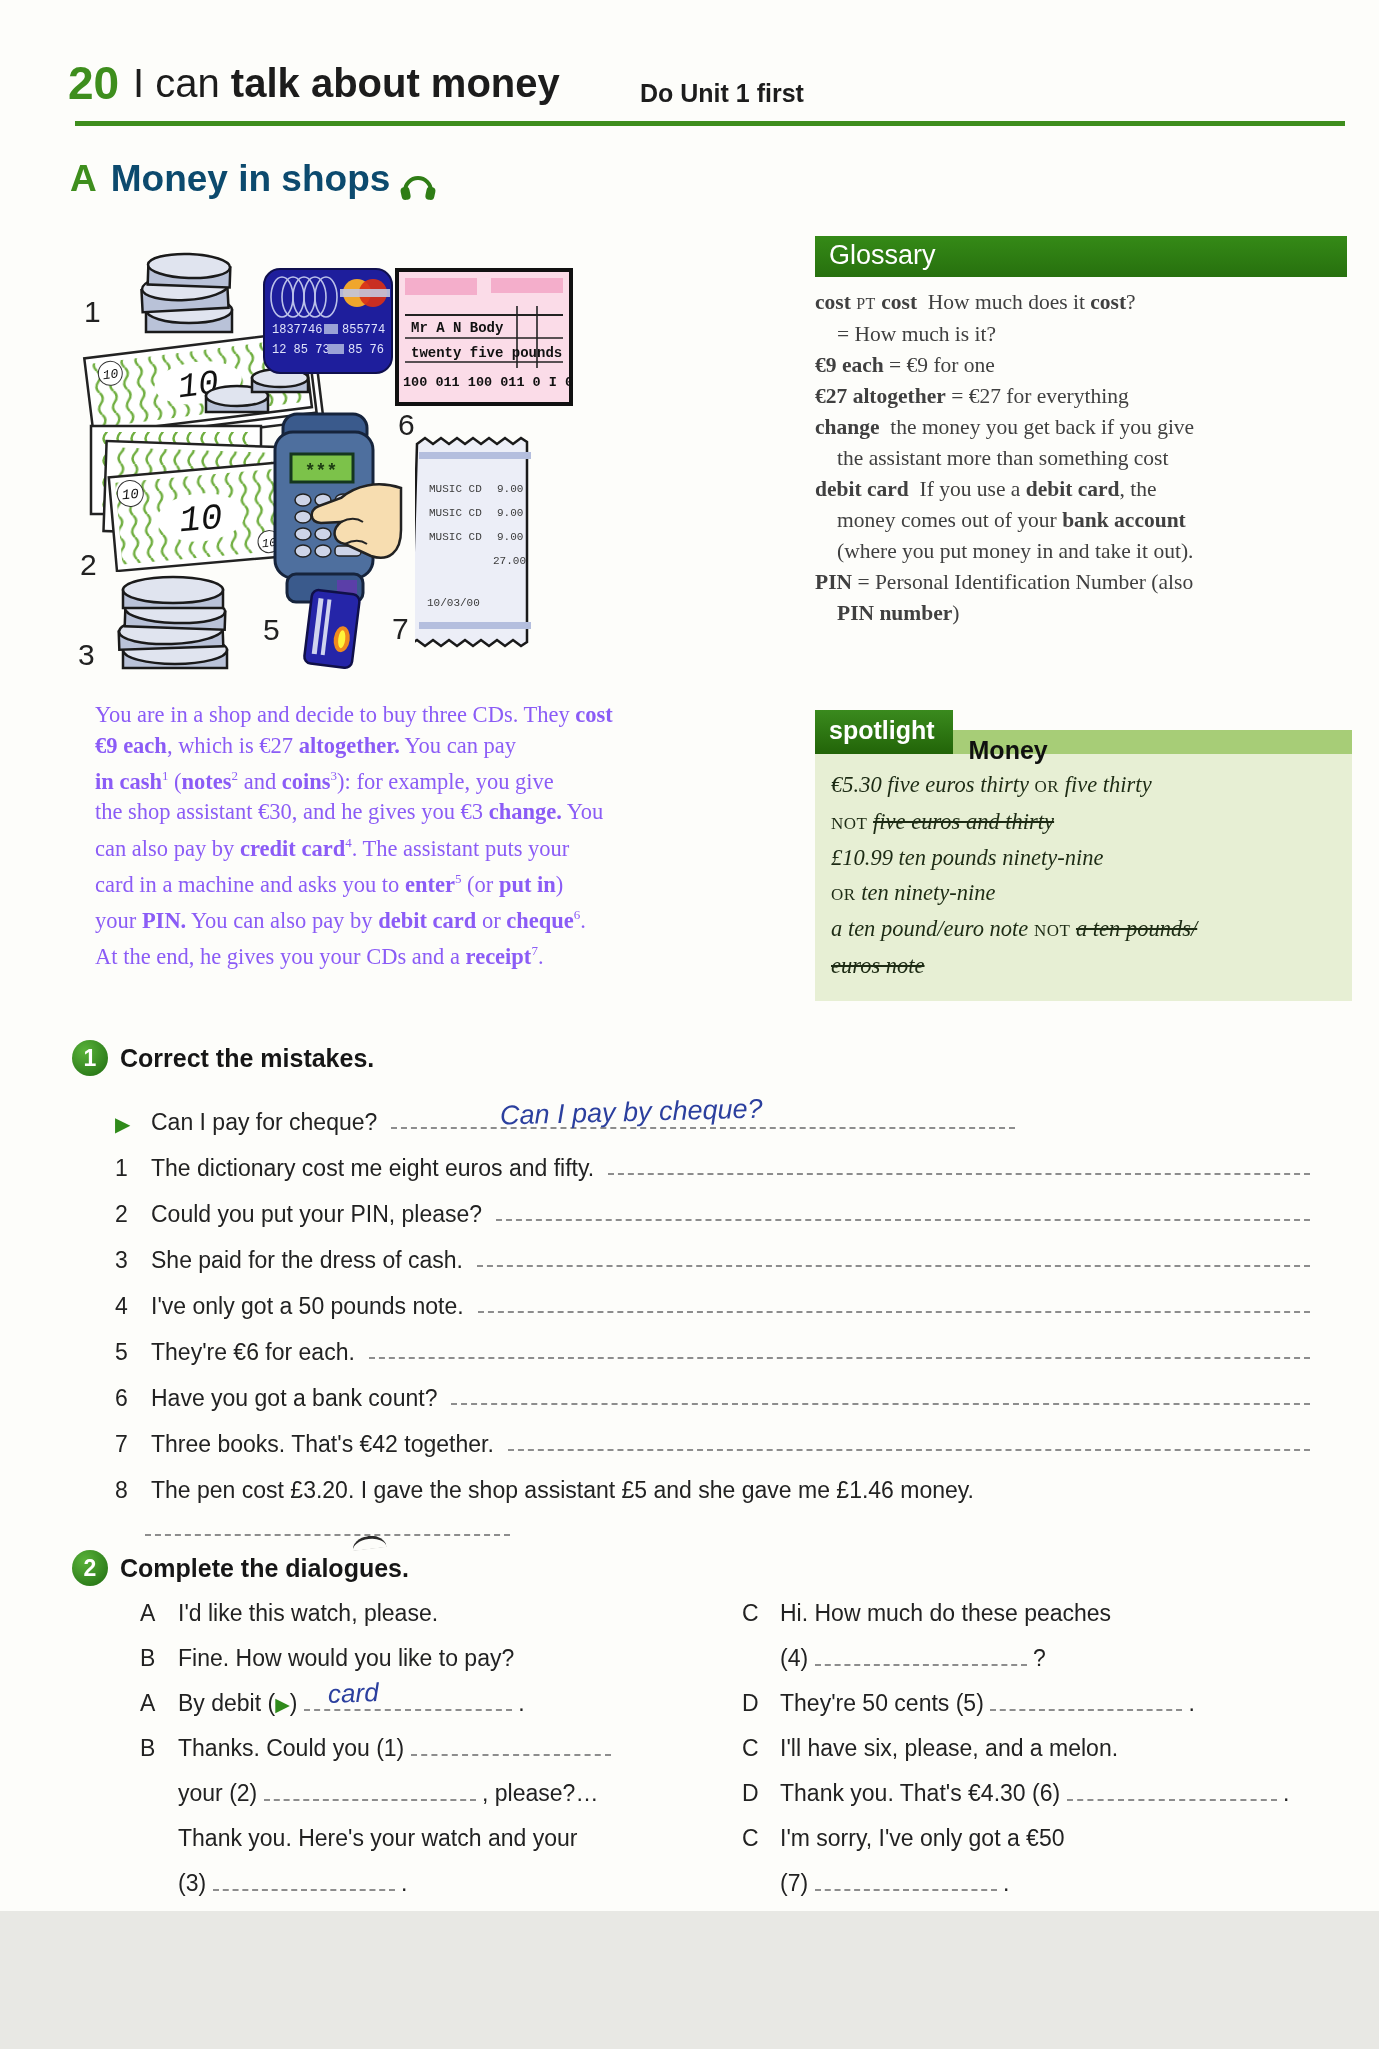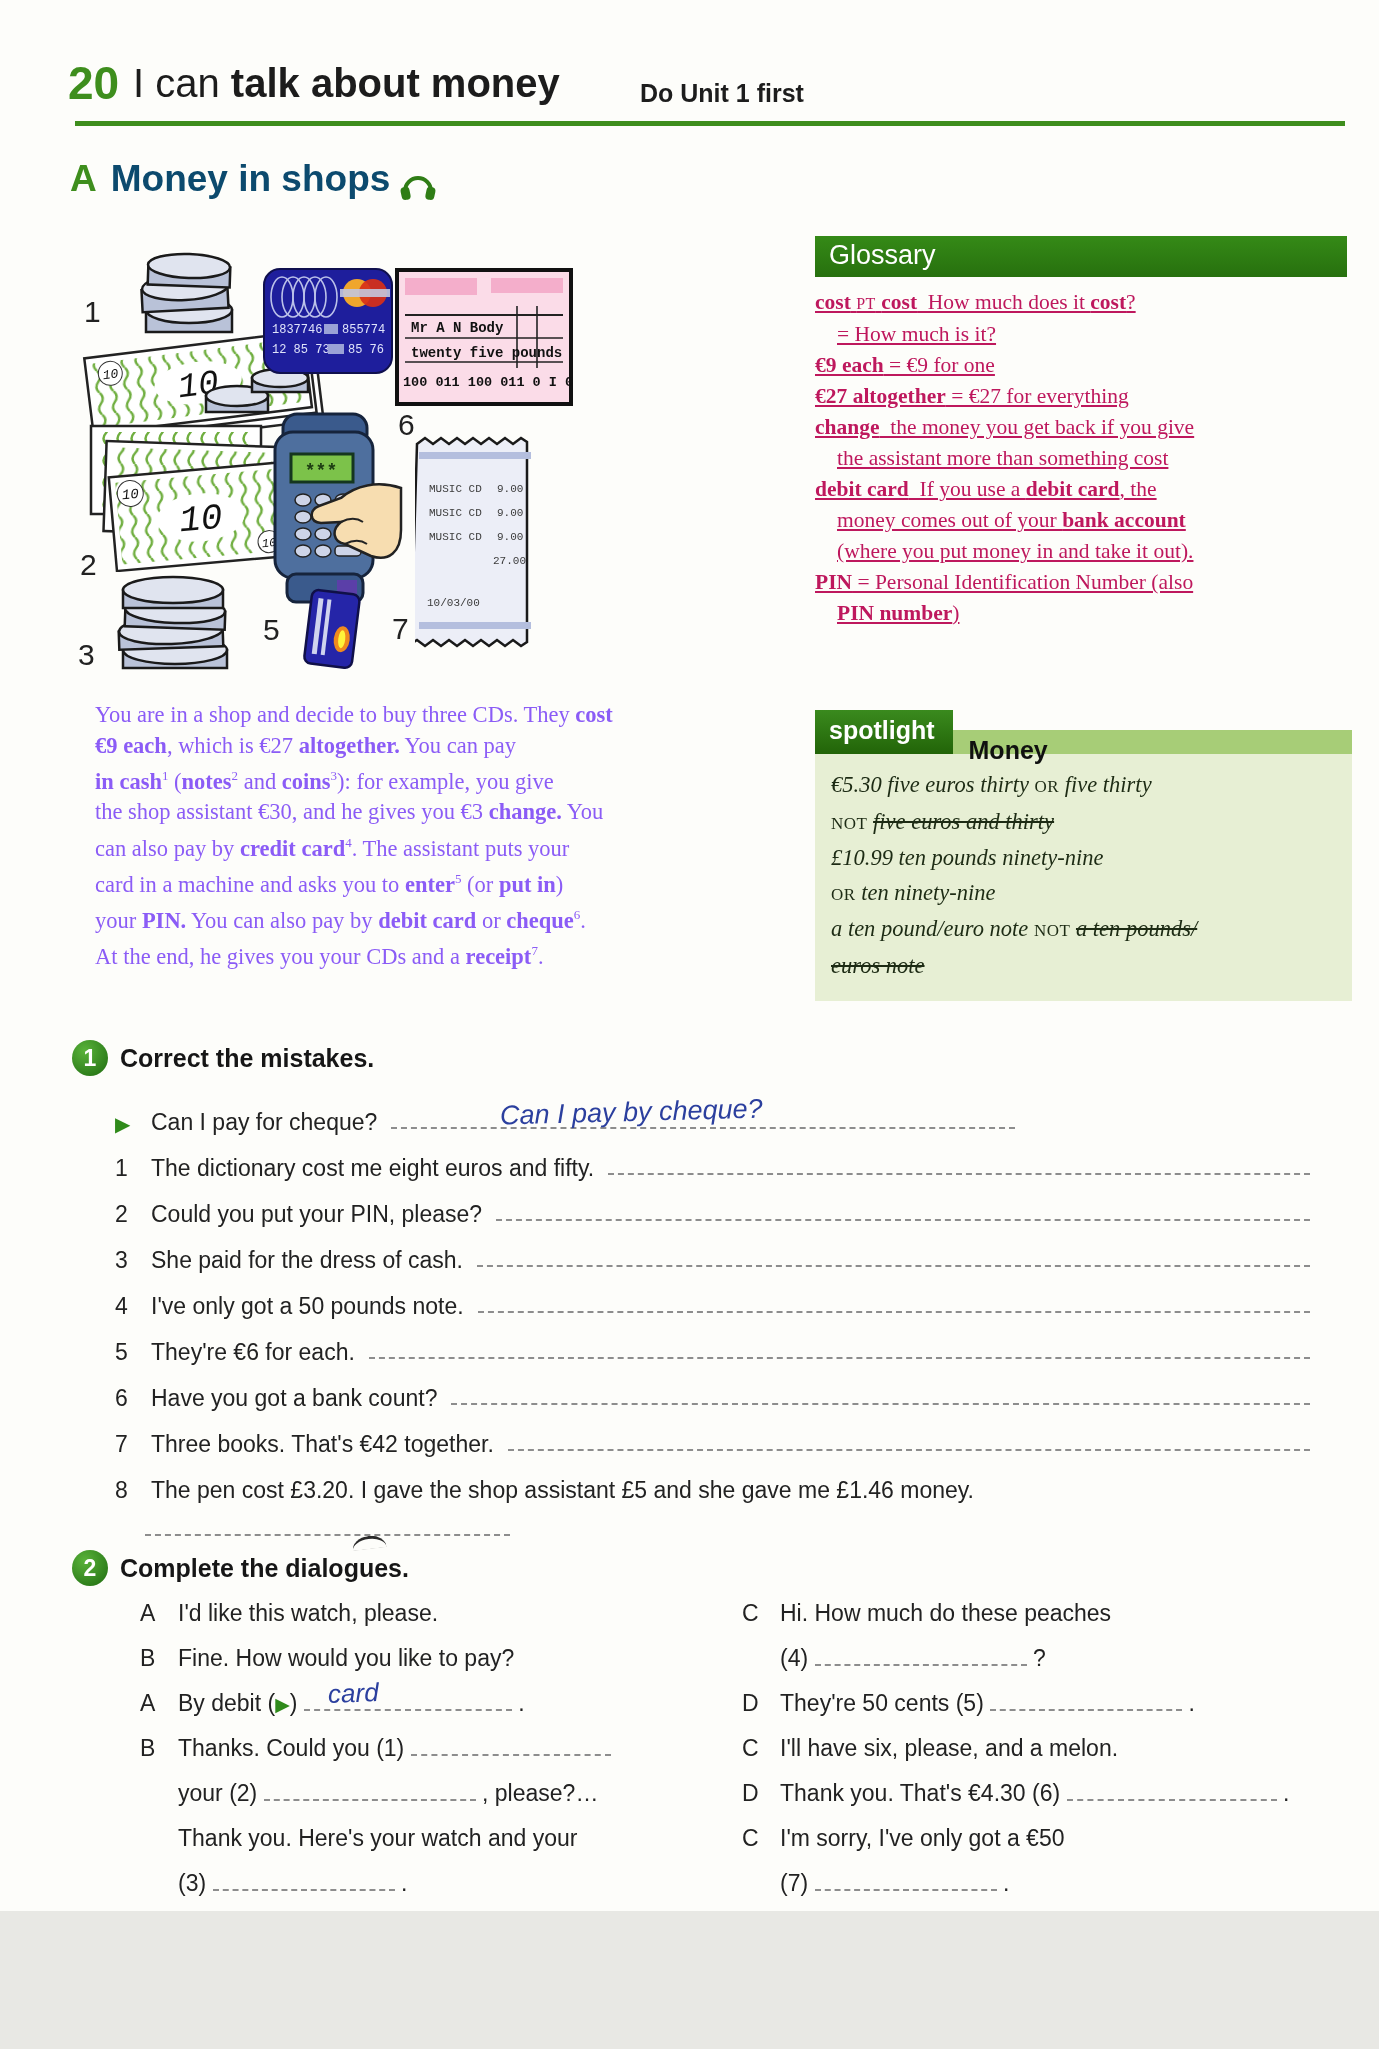--- a/index.html
+++ b/index.html
@@ -19,21 +19,21 @@
   #section-a .letter{color:#3e8e1d;font-weight:800;margin-right:14px;}
   #section-a .stitle{color:#0c4a6e;font-weight:700;}
 
   .num-label{font-size:30px;color:#222;}
 
   
   #glossary{left:815px;top:236px;width:532px;}
   #glossary-header{background:linear-gradient(#358a17,#27700e);color:#fff;font-size:27px;
      padding:4px 14px 6px 14px;font-weight:500;}
   #glossary-body{margin-top:10px;font-family:"Liberation Serif",serif;font-size:21.5px;
-     line-height:31px;color:#be185d;text-decoration:underline;}
+     line-height:31px;color:#404040;}
   #glossary-body .ind{padding-left:22px;}
   .sc{font-size:16px;letter-spacing:.5px;}
 
   
   #spotlight{left:815px;top:710px;width:537px;border-radius:17px;}
   #spot-header{display:flex;align-items:stretch;height:44px;}
   #spot-label{background:linear-gradient(#3a8a1e,#226408);color:#fff;font-weight:bold;
      font-size:25px;padding:6px 18px 0 14px;}
   #spot-title{background:#a7cd77;color:#101010;font-weight:bold;font-size:25px;flex:1;
      padding:6px 0 0 16px;margin-top:20px;}

